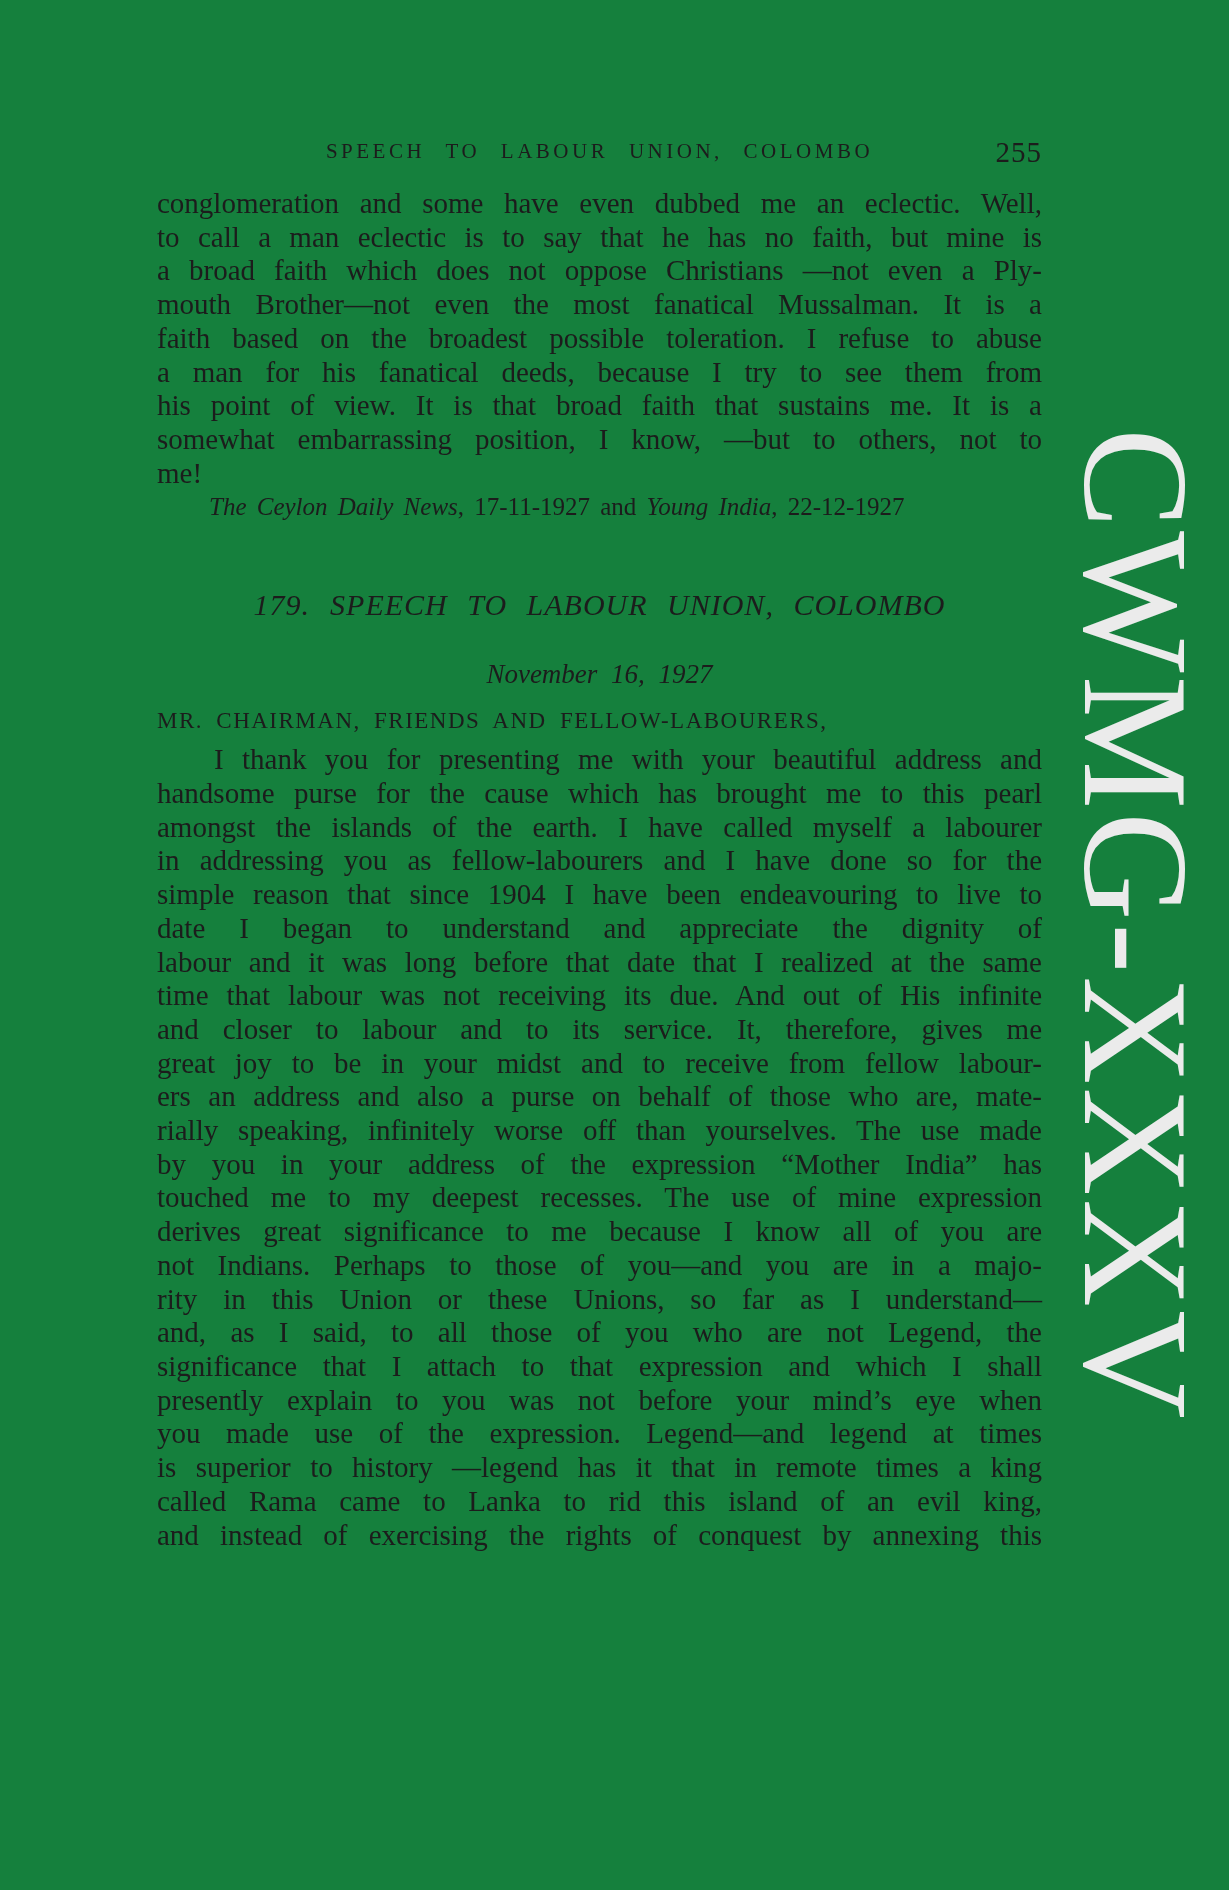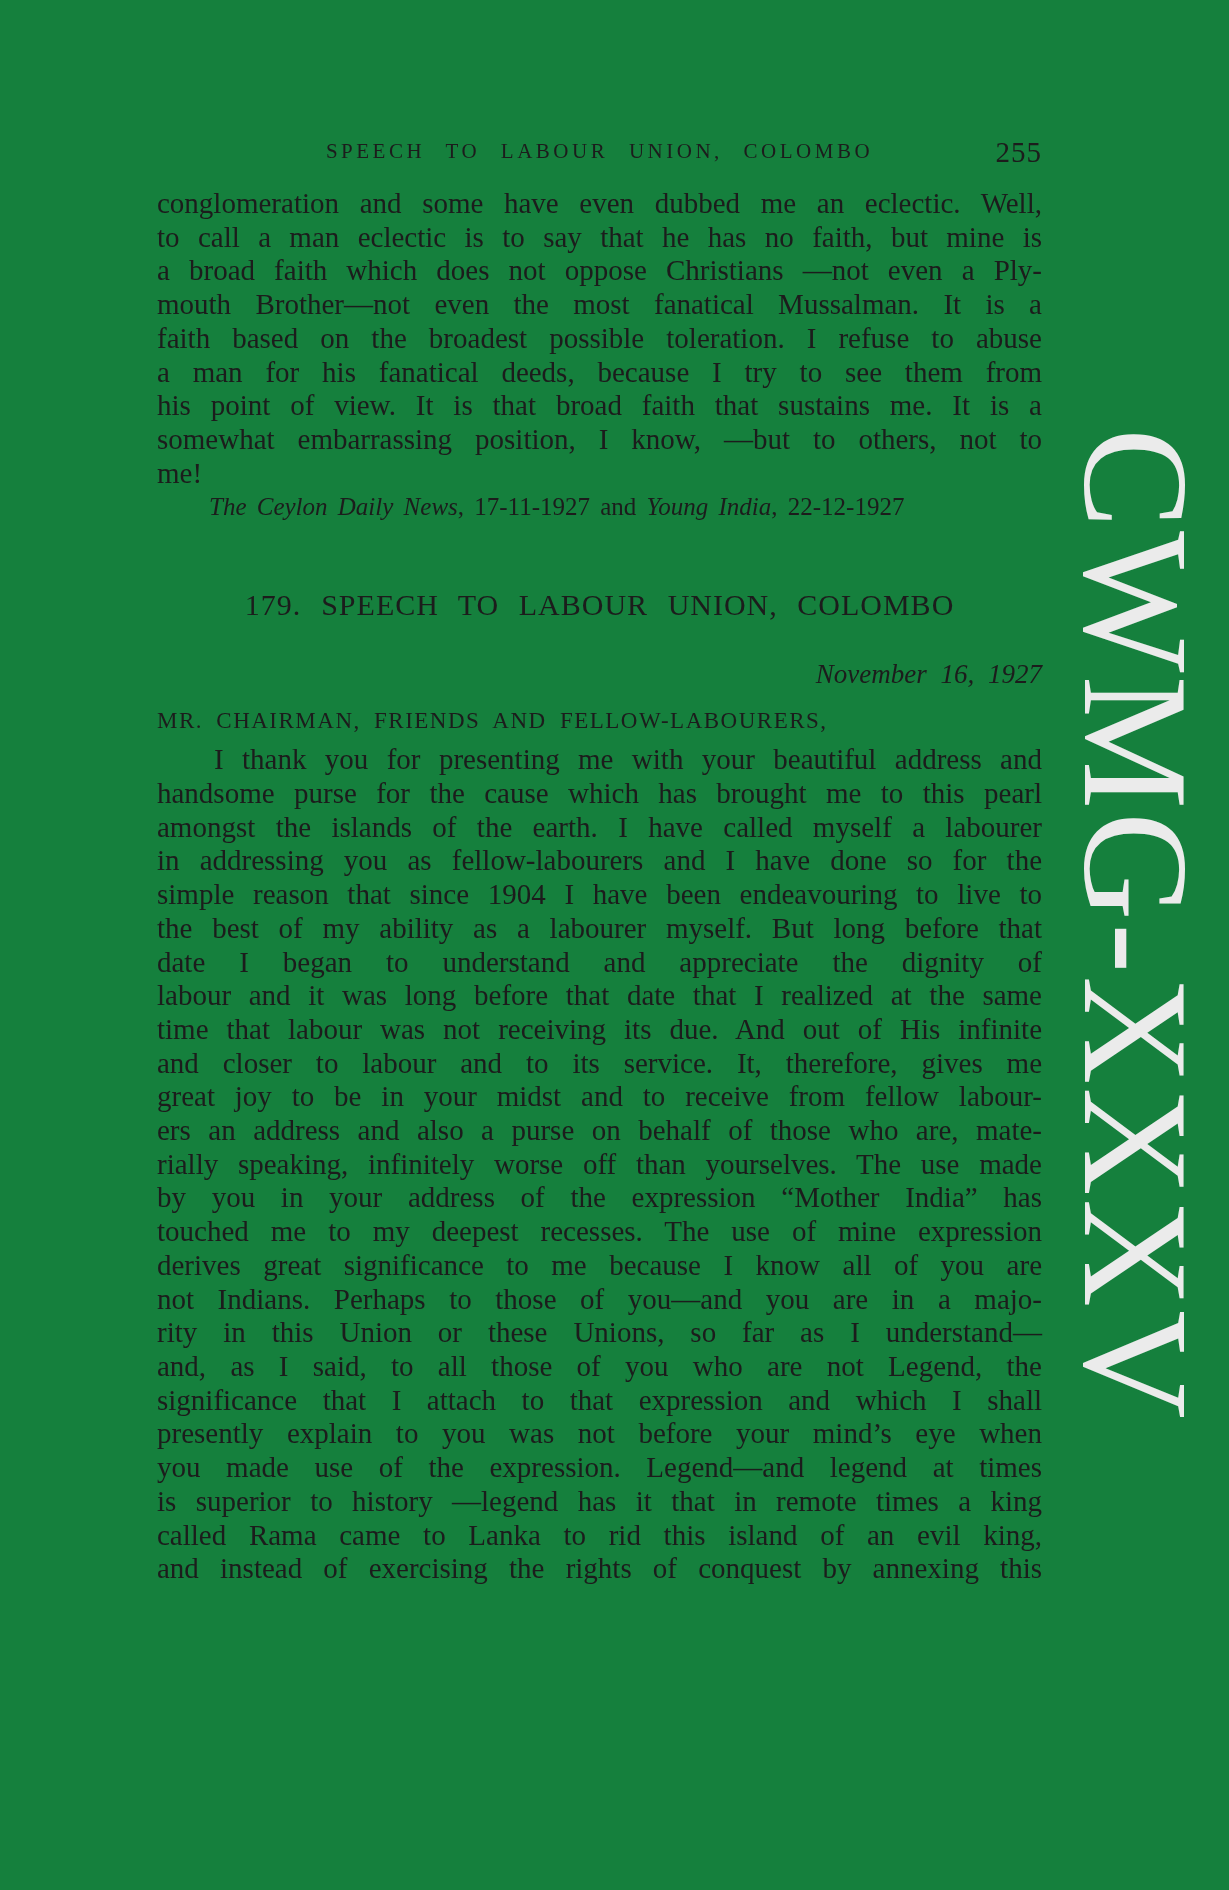--- a/index.html
+++ b/index.html
@@ -53,28 +53,28 @@
   .source {
     margin:2px 0 0 0;
     padding-left:52px;
     font-size:25px; line-height:30px;
     word-spacing:4px;
   }
   .source .it { font-style:italic; }
   .article-heading {
     margin:63px 0 0 0;
     text-align:center;
-    font-weight:normal;
+    font-style:italic; font-weight:normal;
     font-size:30px; line-height:40px;
     word-spacing:11px; letter-spacing:1px;
   }
   .article-number { margin-right:20px; }
   .date-line {
     margin-top:32px;
-    text-align:right;
+    text-align:center;
     font-style:italic;
     font-size:27px; line-height:34px;
     word-spacing:7px;
   }
   .salutation {
     margin-top:15px;
     font-size:23px; line-height:30px;
     letter-spacing:1.5px; word-spacing:6px;
   }
   .para-body { margin-top:7px; }
@@ -115,21 +115,20 @@
     <div class="date-line">November 16, 1927</div>
 
     <div class="salutation">MR. CHAIRMAN, FRIENDS AND FELLOW-LABOURERS,</div>
 
     <div class="para para-body">
         <div class="line">I thank you for presenting me with your beautiful address and</div>
         <div class="line">handsome purse for the cause which has brought me to this pearl</div>
         <div class="line">amongst the islands of the earth. I have called myself a labourer</div>
         <div class="line">in addressing you as fellow-labourers and I have done so for the</div>
         <div class="line">simple reason that since 1904 I have been endeavouring to live to</div>
-        <div class="line">the best of my ability as a labourer myself. But long before that</div>
         <div class="line">date I began to understand and appreciate the dignity of</div>
         <div class="line">labour and it was long before that date that I realized at the same</div>
         <div class="line">time that labour was not receiving its due. And out of His infinite</div>
         <div class="line">and closer to labour and to its service. It, therefore, gives me</div>
         <div class="line">great joy to be in your midst and to receive from fellow labour-</div>
         <div class="line">ers an address and also a purse on behalf of those who are, mate-</div>
         <div class="line">rially speaking, infinitely worse off than yourselves. The use made</div>
         <div class="line">by you in your address of the expression “Mother India” has</div>
         <div class="line">touched me to my deepest recesses. The use of mine expression</div>
         <div class="line">derives great significance to me because I know all of you are</div>

